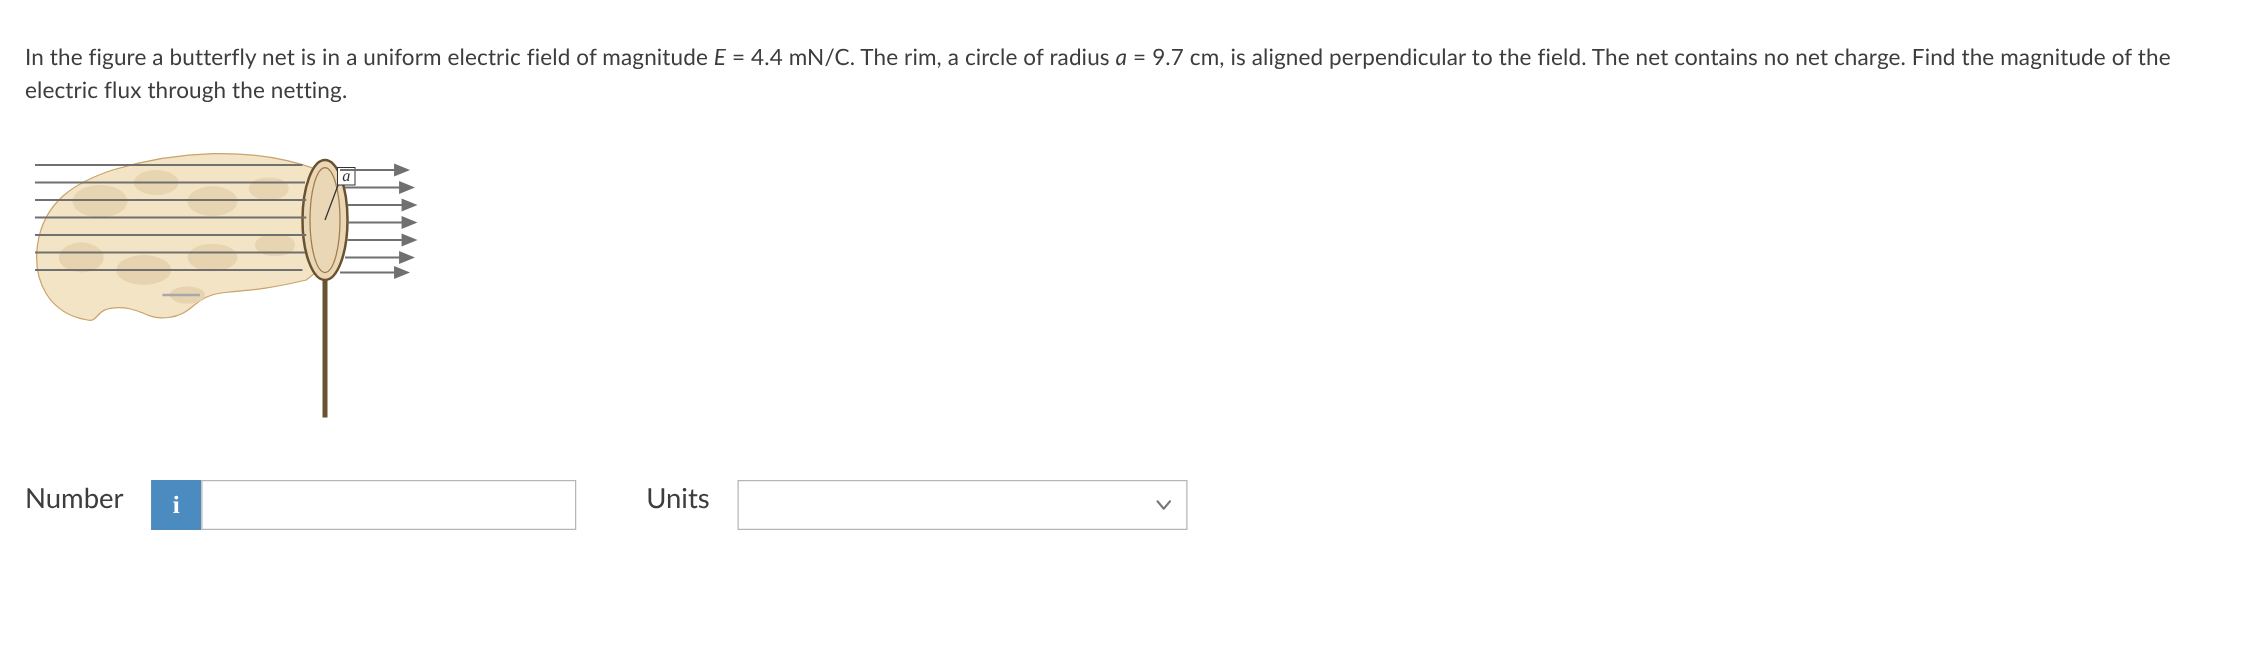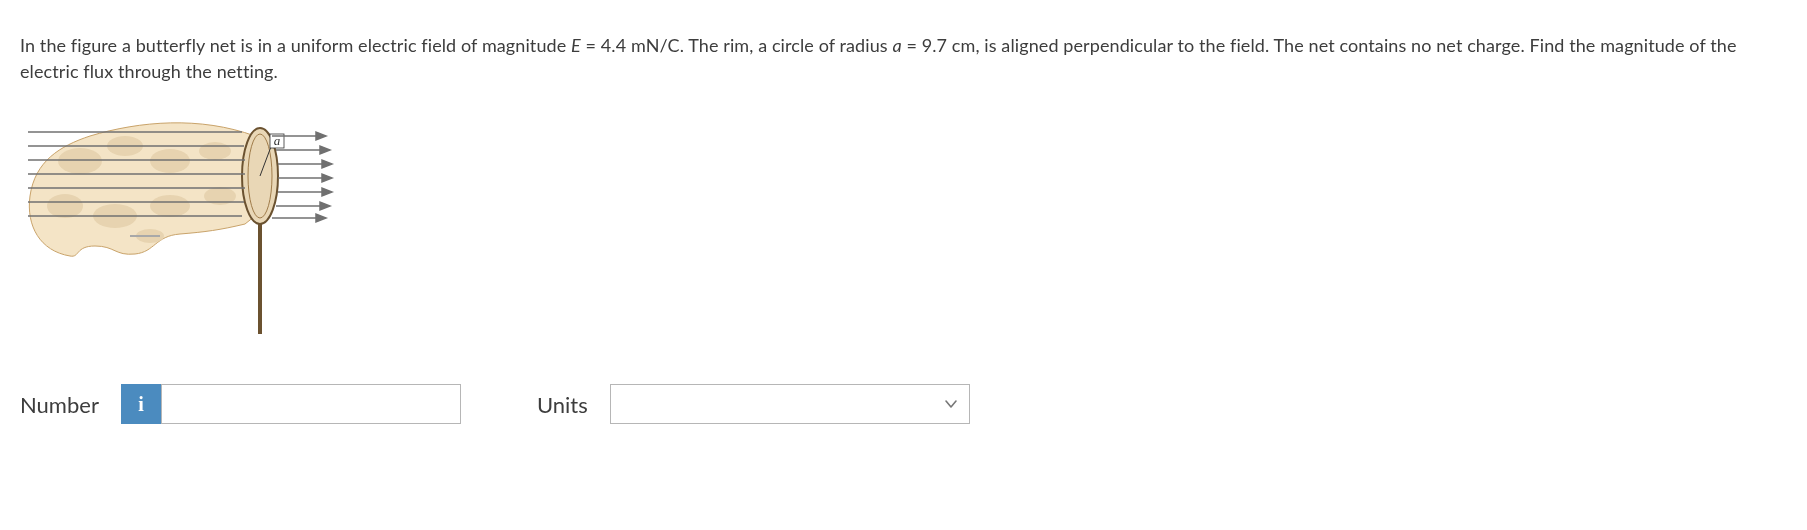--- a/index.html
+++ b/index.html
@@ -24,21 +24,21 @@
   .figure-wrap {
     margin-top: 22px;
     width: 320px;
     height: 230px;
     position: relative;
   }
   .figure-wrap svg { position:absolute; left:0; top:0; }
   .answer-row {
     margin-top: 48px;
     display: flex;
-    align-items: center;
+    align-items: flex-start;
     font-size: 22px;
     color: #3d3d3d;
   }
   .answer-row .label {
     margin-right: 22px;
   }
   .info-badge {
     width: 40px;
     height: 40px;
     background: #4b8bbf;
@@ -56,21 +56,21 @@
     width: 300px;
     height: 40px;
     border: 1px solid #b6b6b6;
     box-sizing: border-box;
     font-size: 18px;
     padding: 0 8px;
     outline: none;
     background:#fff;
   }
   .units-label {
-    margin-left: 76px;
+    margin-left: 56px;
     margin-right: 24px;
   }
   .units-select-wrap {
     position: relative;
     width: 360px;
     height: 40px;
   }
   .units-select {
     width: 100%;
     height: 100%;

